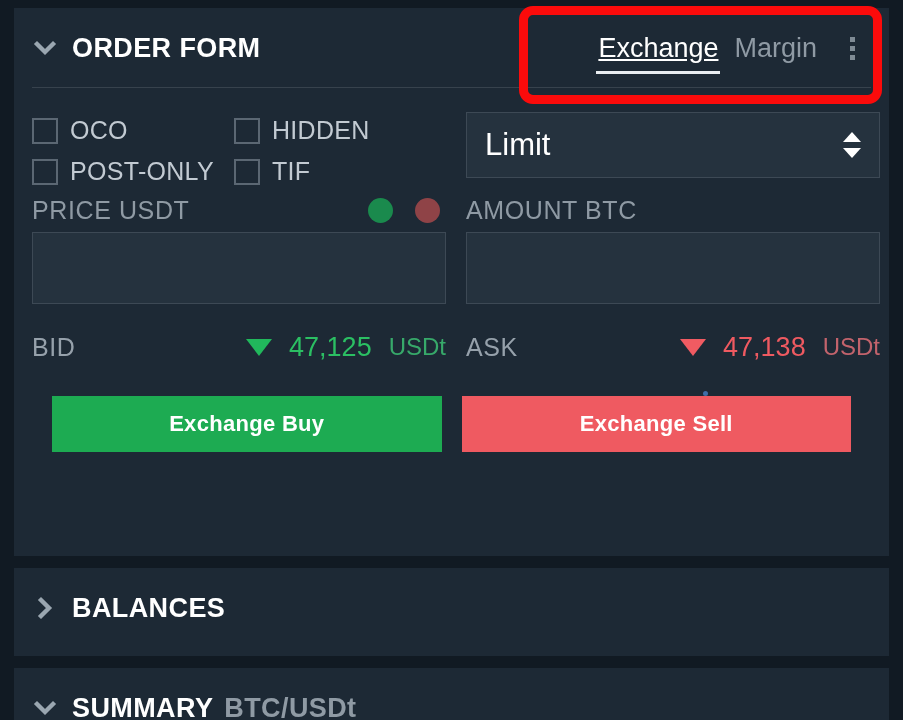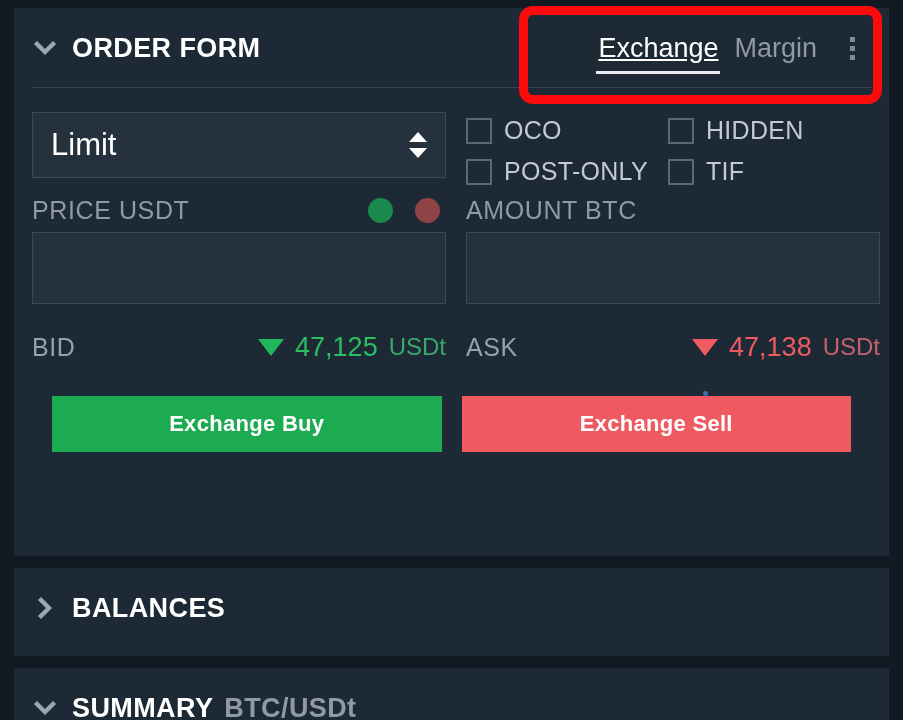--- a/index.html
+++ b/index.html
@@ -262,21 +262,21 @@
   }
   .quote-label {
     font-size: 25px;
     color: #96a1ab;
     letter-spacing: 0.6px;
   }
   .quote-val {
     margin-left: auto;
     display: flex;
     align-items: center;
-    gap: 11px;
+    gap: 17px;
     white-space: nowrap;
   }
   .tri {
     width: 0; height: 0;
     border-left: 13px solid transparent;
     border-right: 13px solid transparent;
     display: block;
   }
   .tri.down-green { border-top: 17px solid #21b85c; }
   .tri.down-red   { border-top: 17px solid #f05b62; }
@@ -356,50 +356,50 @@
           <i></i>
       </div>
     </div>
 
     <div class="divider"></div>
   </div>
 
   <div class="of-body">
 
     <div class="row">
-      <div class="col">
-        <div class="select-wrap">
-          <span class="sel-text">Limit</span>
-          <span class="updown">
-            <i class="up"></i>
-              <i class="dn"></i>
-          </span>
-        </div>
-      </div>
-
       <div class="col">
         <div class="cbox-grid">
           <div class="cbox">
             <span class="box"></span>
             <span class="lbl">OCO</span>
           </div>
           <div class="cbox">
             <span class="box"></span>
             <span class="lbl">HIDDEN</span>
           </div>
           <div class="cbox">
             <span class="box"></span>
             <span class="lbl">POST-ONLY</span>
           </div>
           <div class="cbox">
             <span class="box"></span>
             <span class="lbl">TIF</span>
           </div>
         </div>
       </div>
+
+      <div class="col">
+        <div class="select-wrap">
+          <span class="sel-text">Limit</span>
+          <span class="updown">
+            <i class="up"></i>
+              <i class="dn"></i>
+          </span>
+        </div>
+      </div>
     </div>
 
     <div class="row">
       <div class="col">
         <div class="field-label-row">
           <span class="field-label">PRICE USDT</span>
           <span class="dots">
             <span class="dot" style="background:#1a8a4d"></span>
             <span class="dot" style="background:#8f4347"></span>
           </span>

